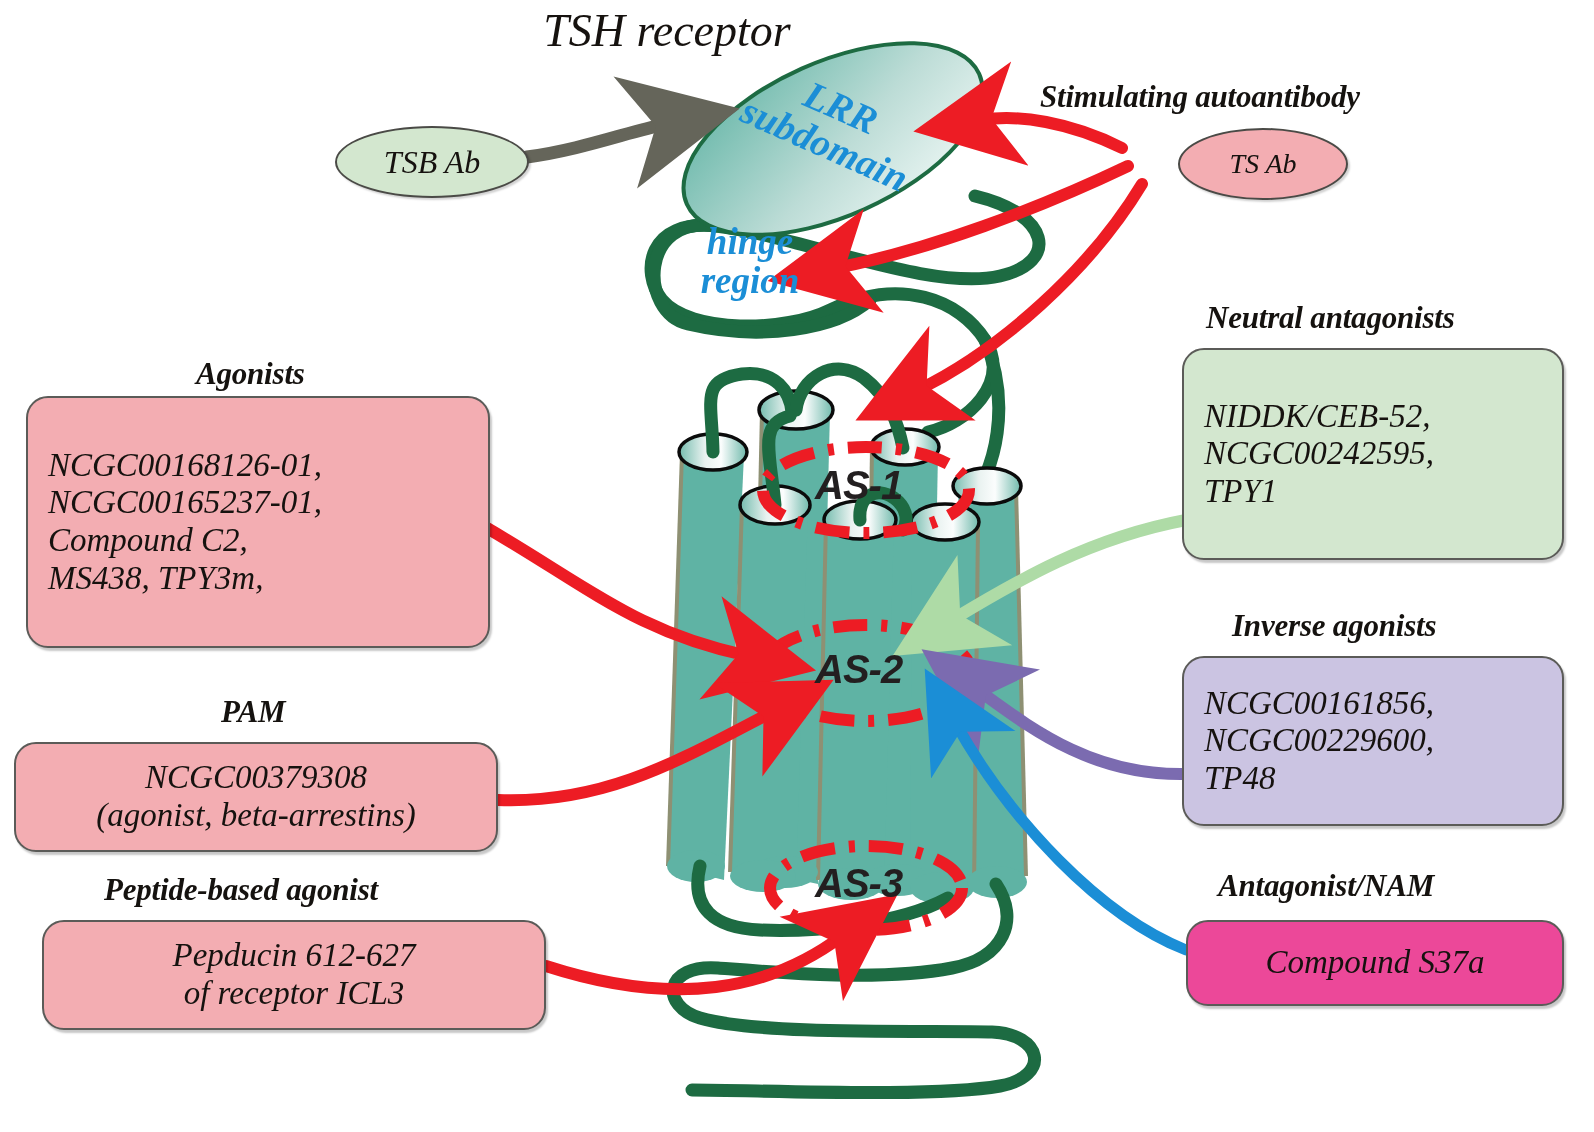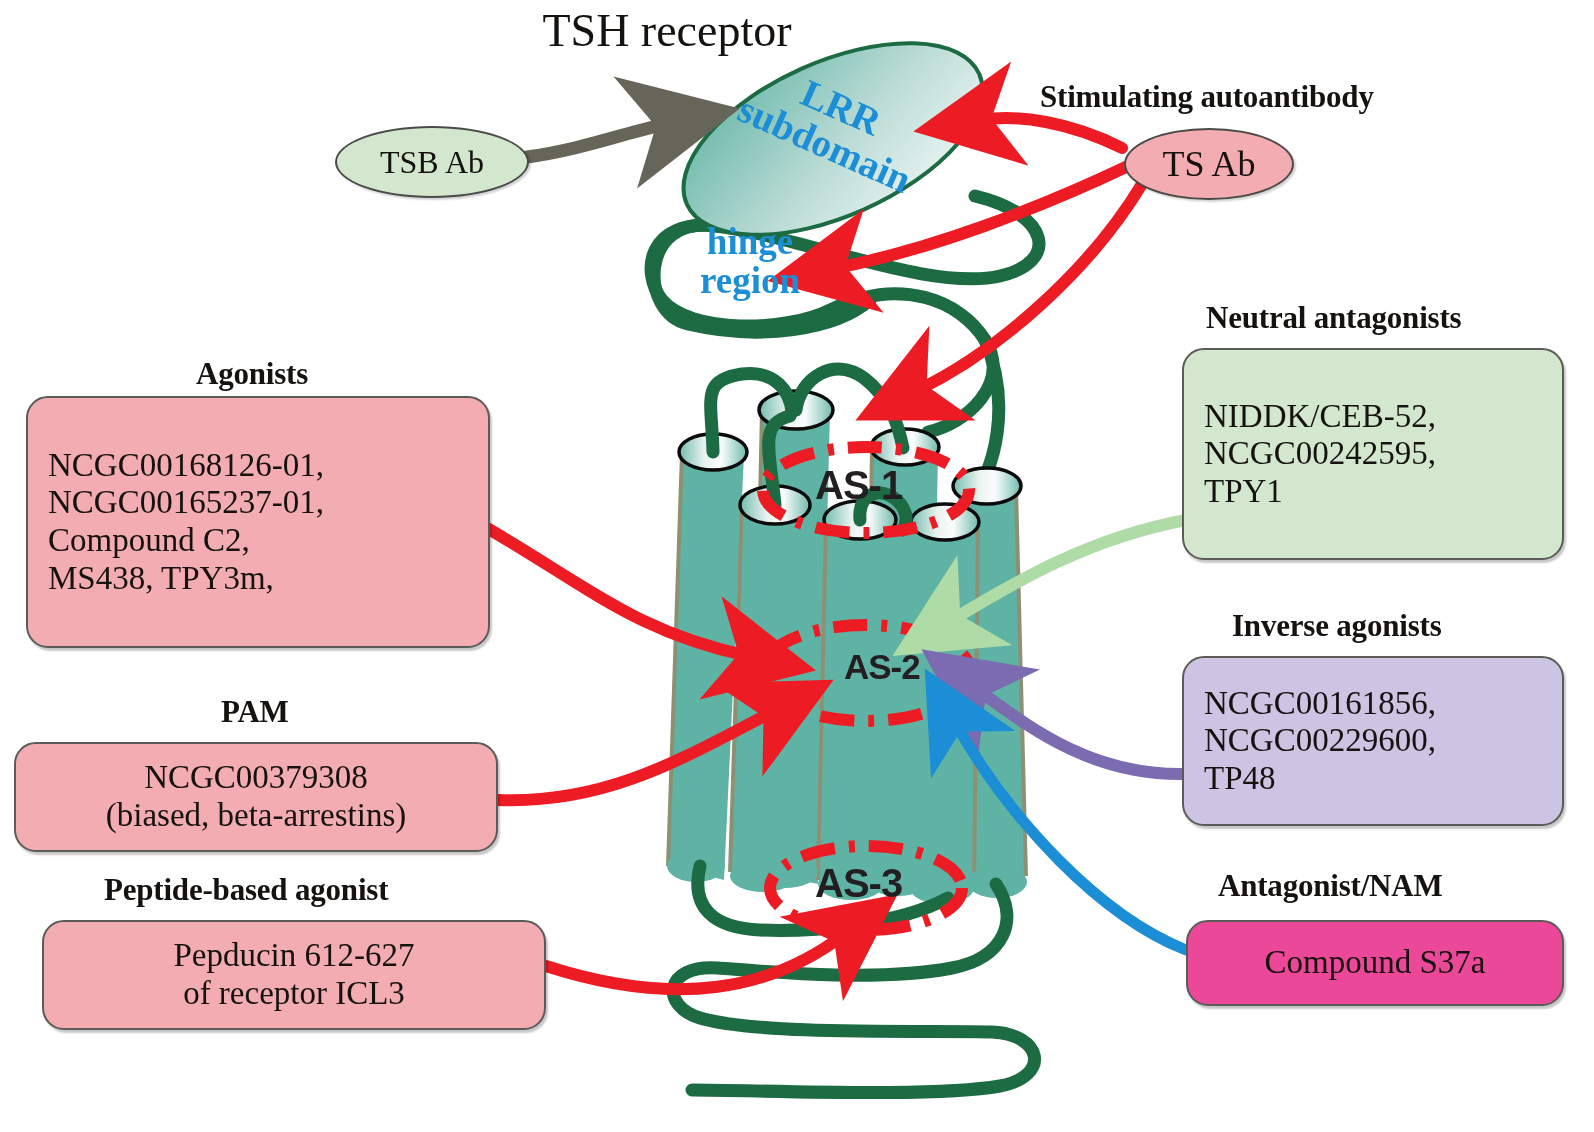--- a/index.html
+++ b/index.html
@@ -1,21 +1,21 @@
 <!DOCTYPE html>
 <html><head>
 <meta charset="utf-8">
 <title>TSH receptor diagram</title>
 <style>
   html,body{margin:0;padding:0;background:#ffffff;}
   body{
     font-family:"Liberation Serif", serif;
     width:1594px;height:1132px;position:relative;overflow:hidden;
   }
-  #stage{position:absolute;left:0;top:0;width:1334px;height:1132px;}
+  #stage{position:absolute;left:0;top:0;width:1334px;height:1132px;font-style:italic;}
   #svgLayer{position:absolute;left:0;top:0;width:1594px;height:1132px;}
 
   .lbl{position:absolute;font-weight:bold;color:#15120f;white-space:nowrap;
        font-family:"Liberation Serif", serif;letter-spacing:-0.2px;}
   .box{position:absolute;box-sizing:border-box;border:2px solid #5b5b58;
        border-radius:22px;box-shadow:2px 3px 2px rgba(0,0,0,0.22);
        font-family:"Liberation Serif", serif;color:#16120f;
        display:flex;align-items:center;}
   .box .inner{width:100%;padding:0 20px;line-height:1.14;}
   .box.center .inner{text-align:center;}
@@ -187,47 +187,47 @@
     <div class="blu">LRR</div>
     <div class="blu">subdomain</div>
   </div>
 
   <div id="hingetxt" style="left:660px;top:222px;width:180px;">
     <div class="blu">hinge</div>
     <div class="blu">region</div>
   </div>
 
   <div class="astag" style="left:815px;top:463px;font-size:40px;">AS-1</div>
-  <div class="astag" style="left:844px;top:647px;font-size:35px;">AS-2</div>
+  <div class="astag" style="left:815px;top:647px;font-size:40px;">AS-2</div>
   <div class="astag" style="left:815px;top:861px;font-size:40px;">AS-3</div>
 
   <div class="ell tsb" style="left:335px;top:126px;width:190px;height:68px;font-size:32px;">
     <span>TSB Ab</span>
   </div>
 
   <div class="lbl" style="left:1040px;top:79px;font-size:31px;">Stimulating autoantibody</div>
-  <div class="ell ts" style="left:1124px;top:128px;width:166px;height:68px;font-size:36px;">
+  <div class="ell ts" style="left:1178px;top:128px;width:166px;height:68px;font-size:28px;">
     <span>TS Ab</span>
   </div>
 
   <div class="lbl" style="left:196px;top:356px;font-size:31px;">Agonists</div>
   <div class="box pink left" style="left:26px;top:396px;width:464px;height:252px;font-size:33px;">
     <div class="inner">
       <div>NCGC00168126-01,</div>
       <div>NCGC00165237-01,</div>
       <div>Compound C2,</div>
       <div>MS438, TPY3m,</div>
     </div>
   </div>
 
   <div class="lbl" style="left:221px;top:694px;font-size:31px;">PAM</div>
   <div class="box pink center" style="left:14px;top:742px;width:484px;height:110px;font-size:33px;">
     <div class="inner">
       <div>NCGC00379308</div>
-      <div>(biased, beta-arrestins)</div>
+      <div>(agonist, beta-arrestins)</div>
     </div>
   </div>
 
   <div class="lbl" style="left:104px;top:872px;font-size:31px;">Peptide-based agonist</div>
   <div class="box pink center" style="left:42px;top:920px;width:504px;height:110px;font-size:33px;">
     <div class="inner">
       <div>Pepducin 612-627</div>
       <div>of receptor ICL3</div>
     </div>
   </div>

